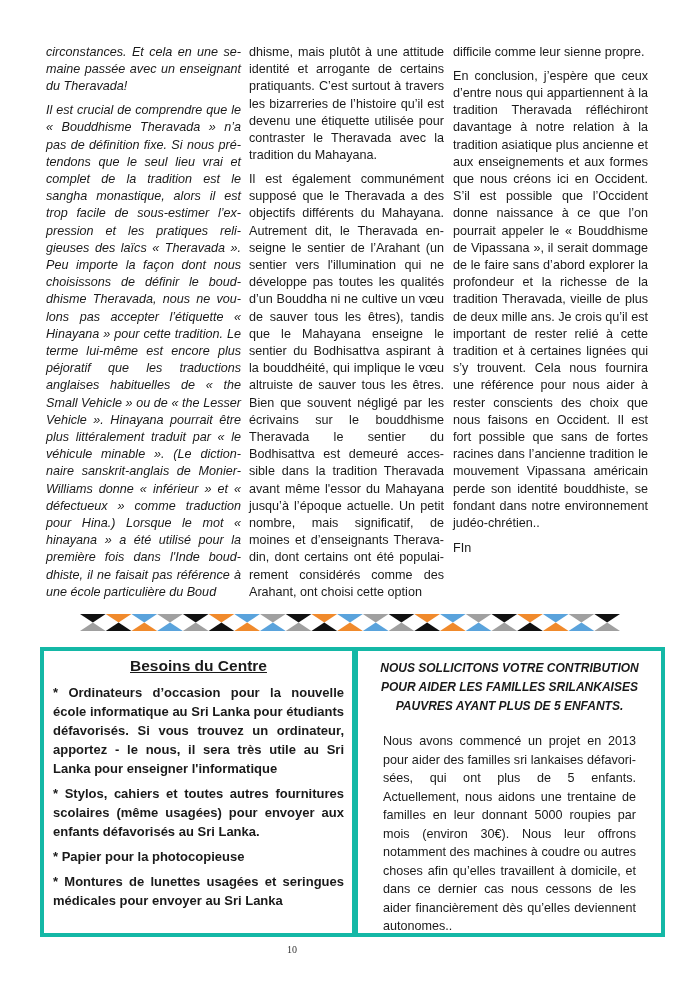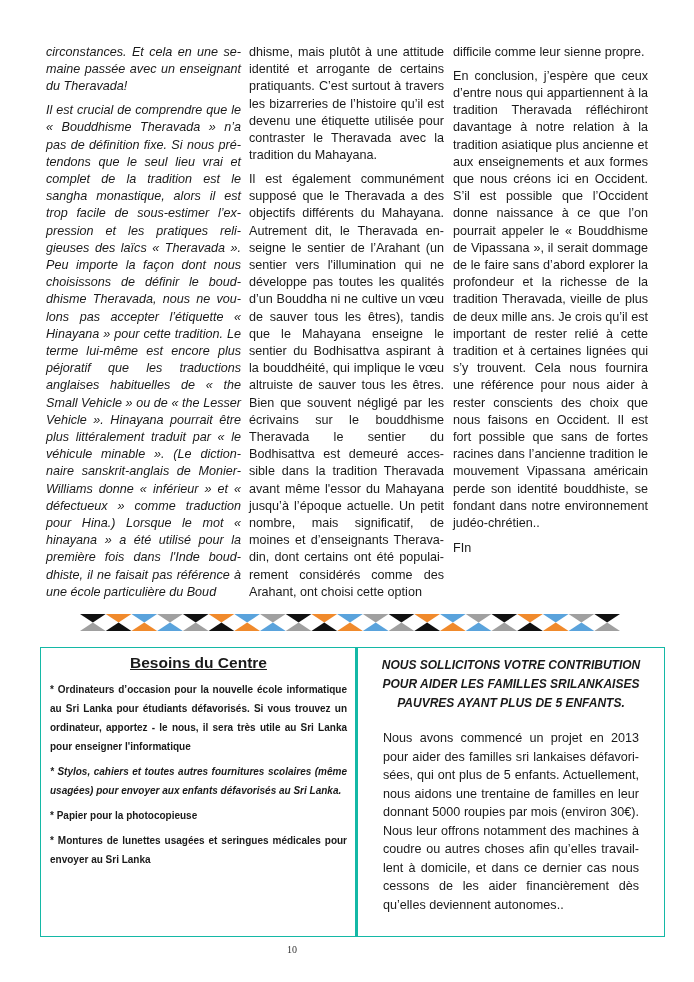--- a/index.html
+++ b/index.html
@@ -6,27 +6,27 @@
   body { width: 694px; height: 982px; position: relative; overflow: hidden;
          font-family: "Liberation Sans", "DejaVu Sans", sans-serif; color: #1a1a1a; }
   .col { position: absolute; top: 44px; font-size: 12.6px; line-height: 17.2px;
          text-align: justify; hyphens: manual; }
   .col p { margin: 0 0 6.5px 0; }
   #col1 { left: 46px; width: 195px; font-style: italic; }
   #col2 { left: 249px; width: 195px; }
   #col3 { left: 453px; width: 195px; }
   .fin { text-align: left; margin-top: 8px; }
   #border-deco { position: absolute; left: 80px; top: 614px; width: 540px; height: 17px; }
-  .box { position: absolute; top: 647px; height: 290px; border: 1px solid #14b8a6; box-sizing: border-box; }
+  .box { position: absolute; top: 647px; height: 290px; border: 4px solid #14b8a6; box-sizing: border-box; }
   #box-left { left: 40px; width: 316px; padding: 4px 8px 0 9px; }
   #box-right { left: 356px; width: 309px; border-left-width: 2px; padding: 4px 9px 0 9px; }
   .box-title { text-align: center; font-weight: bold; text-decoration: underline; font-size: 15.5px;
                margin: 2px 0 8px 0; }
-  .need { font-weight: bold; font-size: 10px; line-height: 19px; text-align: justify; margin: 0 0 6px 0; }
-  .need.italic { font-style: italic; }
+  .need { font-weight: bold; font-size: 13px; line-height: 19px; text-align: justify; margin: 0 0 6px 0; }
+  .need.italic { }
   .appeal-title { text-align: center; font-weight: bold; font-style: italic; font-size: 12px;
                   line-height: 19px; margin: 4px 0 8px 0; }
   .appeal-body { font-size: 12.6px; line-height: 18.5px; text-align: justify; margin: 16px; }
   #page-number { position: absolute; top: 944px; left: 0; width: 584px; text-align: center;
                  font-family: "Liberation Serif", "DejaVu Serif", serif; font-size: 10px; color: #333; }
 </style>
 </head>
 <body>
 
 <div id="col1" class="col">

